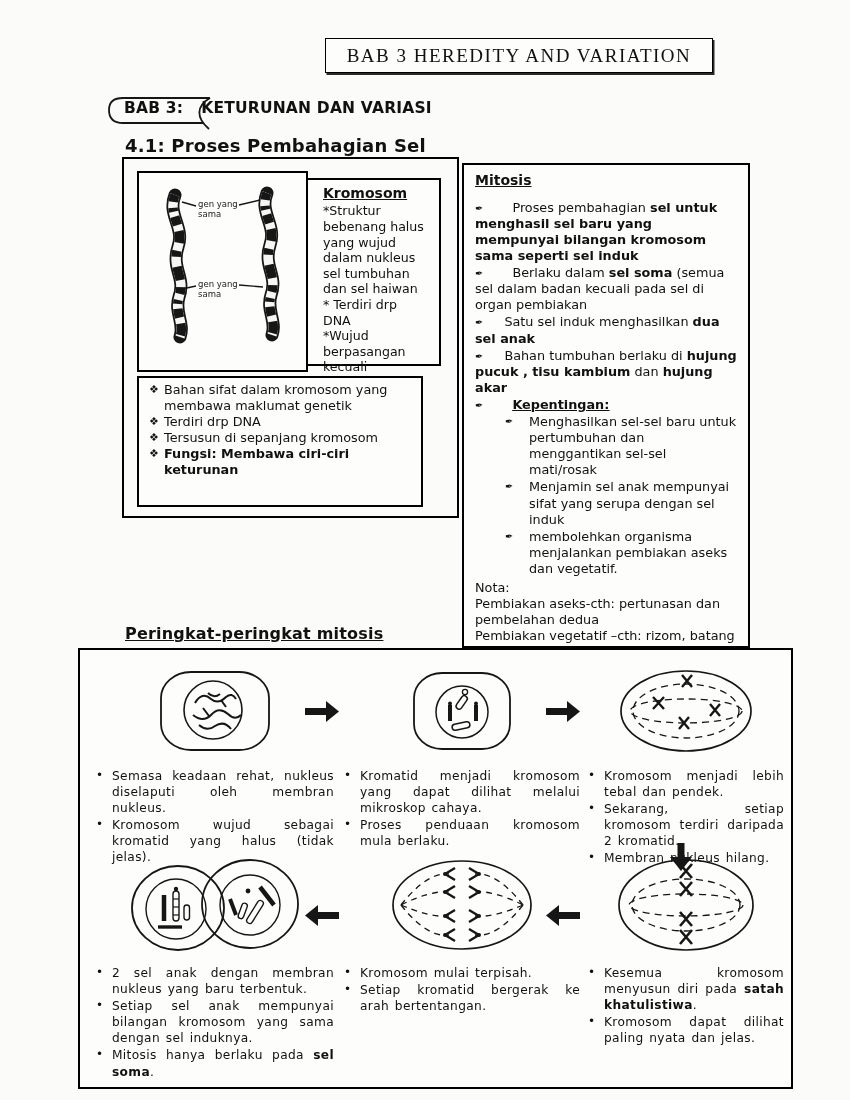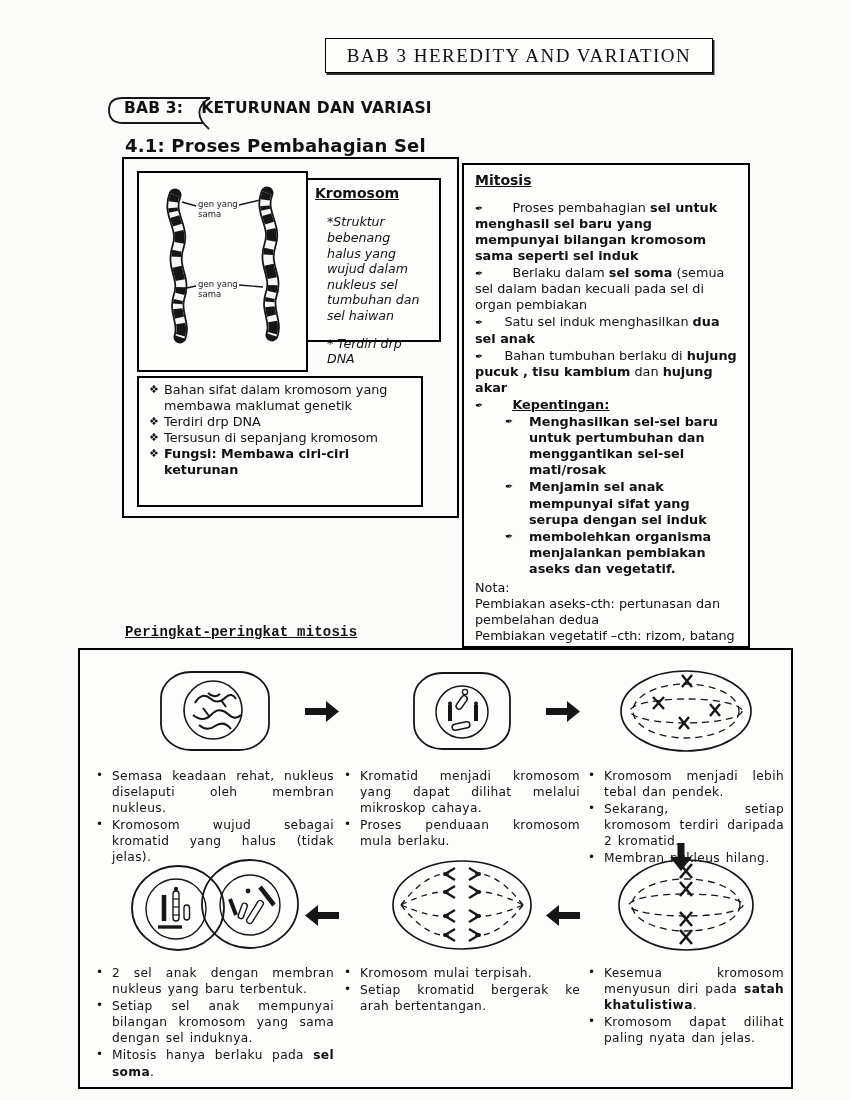--- a/index.html
+++ b/index.html
@@ -25,48 +25,48 @@
   }
   .chapter-label{position:relative;padding:2px 14px 2px 12px;}
   .chapter-label svg{position:absolute;left:-6px;top:-3px;pointer-events:none;}
   .chapter-title{margin-left:4px;}
   .section-heading{left:125px;top:135px;font-size:18px;font-weight:bold;letter-spacing:.2px;}
 
   
   .left-box{left:122px;top:157px;width:333px;height:357px;border:2.5px solid #000;}
   .figure-box{position:absolute;left:13px;top:12px;width:167px;height:197px;border:2px solid #000;background:#fdfdfc;}
   .fig-label{position:absolute;width:52px;font-size:8.5px;line-height:1.2;color:#222;}
-  .krom-box{position:absolute;left:182px;top:19px;width:135px;height:164px;border:2px solid #000;
-    padding:5px 7px;box-sizing:border-box;font-size:12.6px;line-height:1.24;background:#fdfdfc;}
+  .krom-box{position:absolute;left:182px;top:19px;width:135px;height:188px;border:2px solid #000;
+    padding:5px 15px;box-sizing:border-box;font-size:12.6px;line-height:1.24;background:#fdfdfc;}
   .box-title{font-weight:bold;text-decoration:underline;font-size:14px;margin-bottom:1px;}
-  .krom-line{margin:12px;font-style:italic;}
+  .krom-line{margin:0;}
   .gen-box{position:absolute;left:13px;top:217px;width:286px;height:131px;border:2px solid #000;
     padding:4px 10px;box-sizing:border-box;font-size:12.8px;line-height:1.25;background:#fdfdfc;}
   .gen-item{display:flex;margin:0;}
   .gen-item .dmd{width:15px;flex:0 0 15px;font-size:11px;padding-top:1px;}
   .gen-item .gtx{flex:1;}
   .gen-bold{font-weight:bold;}
 
   
   .mitosis-box{left:462px;top:163px;width:288px;height:485px;border:2.5px solid #000;
     padding:7px 11px;box-sizing:border-box;font-size:12.8px;line-height:1.26;background:#fdfdfc;}
   .mit-item{margin:1px 0;}
   .mit-item.first{margin-top:10px;}
   .pen{font-size:10px;letter-spacing:-1px;}
   .tab{display:inline-block;width:30px;}
   .tab-sm{display:inline-block;width:22px;}
   .kep{font-weight:bold;text-decoration:underline;}
   .sub-item{display:flex;margin:1px 0 1px 30px;}
   .sub-item .pen{flex:0 0 24px;padding-top:2px;}
-  .sub-item .stx{flex:1;font-weight:bold;}
+  .sub-item .stx{flex:1;}
   .nota{margin-top:3px;}
   .nota p{margin:0;}
 
   
-  .stages-heading{left:125px;top:624px;font-size:14px;font-weight:bold;text-decoration:underline;letter-spacing:.2px;font-family:Liberation Mono, monospace;}
+  .stages-heading{left:125px;top:624px;font-size:16px;font-weight:bold;text-decoration:underline;letter-spacing:.2px;}
   .big-box{left:78px;top:648px;width:711px;height:437px;border:2.5px solid #000;background:#fdfdfc;}
   .stage{position:absolute;}
   .stage .diag{display:flex;justify-content:center;align-items:center;}
   .stage ul{list-style:none;margin:10px 0 0 0;padding:0;font-size:12.2px;line-height:1.32;
     letter-spacing:.35px;word-spacing:1.5px;}
   .stage li{display:flex;margin:0 0 1px 0;}
   .stage li .blt{flex:0 0 16px;text-align:left;font-size:12px;}
   .stage li .btx{flex:1;text-align:justify;}
   .s1{left:16px;top:14px;width:238px;}
   .s2{left:264px;top:14px;width:236px;}

